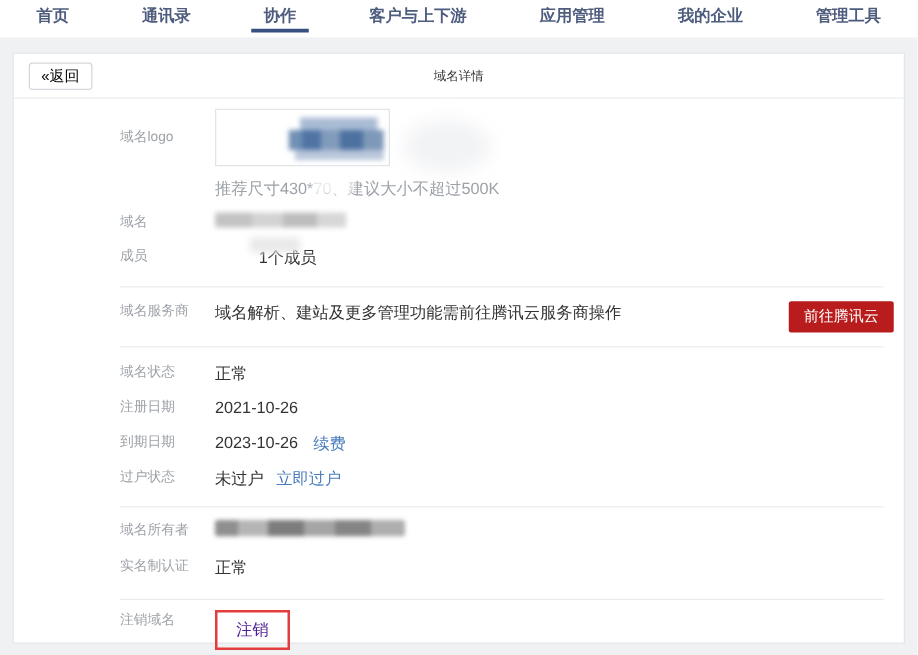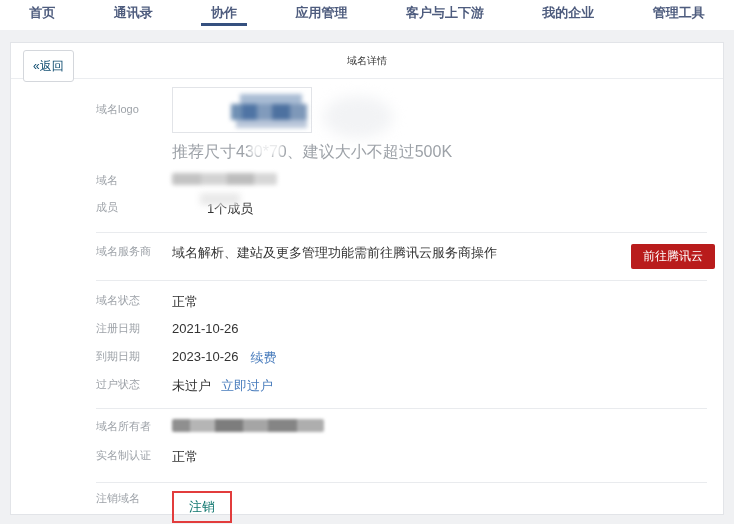--- a/index.html
+++ b/index.html
@@ -52,27 +52,27 @@
     border-bottom: 1px solid #ebedf0;
     position: relative;
     display: flex;
     align-items: center;
     justify-content: center;
   }
   .back-btn {
     position: absolute;
     left: 12px;
     top: 7px;
-    height: 32px;
+    height: 22px;
     line-height: 20px;
     padding: 0 9px;
     background: #fff;
     border: 1px solid #d4d7dc;
     border-radius: 3px;
-    color: #0c4a6e;
+    color: #000000;
     font-size: 12px;
     cursor: pointer;
   }
   .panel-title { font-size: 10px; color: #333; }
   
   .content { padding-top: 8px; }
   .row {
     display: flex;
     align-items: flex-start;
     margin: 0 16px 0 85px;
@@ -95,21 +95,21 @@
     cursor: pointer;
   }
   .logo-blob { position: absolute; left: 58px; top: 6px; width: 76px; height: 34px; filter: blur(2px); }
   .logo-blob .lb { position: absolute; }
   .logo-blob .r1 { top: 0; left: 12%; right: 6%; height: 28%; background: #a9bcd4; }
   .logo-blob .r2 { top: 28%; left: 0; right: 0; height: 48%;
     background: linear-gradient(90deg,#7090b4 0 14%,#4f74a4 14% 34%,#819bbc 34% 54%,#4d71a0 54% 78%,#7e98b9 78%); }
   .logo-blob .r3 { bottom: 0; left: 6%; right: 0; height: 24%; background: #bac7da; }
   .logo-smudge { position: absolute; left: 150px; top: 8px; width: 70px; height: 42px;
     background: #f2f3f5; border-radius: 50%; filter: blur(7px); }
-  .logo-tip { margin-top: 9px; font-size: 16px; color: #9da2a8; position: relative; white-space: nowrap; }
+  .logo-tip { margin-top: 9px; font-size: 13px; color: #9da2a8; position: relative; white-space: nowrap; }
   .tip-smudge { position: absolute; left: 78px; top: -1px; width: 32px; height: 15px;
     background: rgba(255,255,255,0.78); filter: blur(2px); }
 
   
   .redact { border-radius: 2px; filter: blur(2px); }
   .redact-domain { width: 105px; height: 12px;
     background: linear-gradient(90deg,#c3c3c3 0 28%,#d3d3d3 28% 52%,#bdbdbd 52% 78%,#d7d7d7 78%); }
   .redact-owner { width: 152px; height: 13px; filter: blur(1.5px);
     background: linear-gradient(90deg,#8f8f8f 0 12%,#b5b5b5 12% 28%,#7d7d7d 28% 47%,#a5a5a5 47% 63%,#858585 63% 82%,#aeaeae 82%); }
   .member-smudge { position: absolute; left: 104px; top: -7px; width: 40px; height: 12px;
@@ -138,31 +138,31 @@
     font-family: inherit;
   }
   .gap8 { display: inline-block; width: 12px; }
   .danger-box {
     display: inline-flex;
     align-items: center;
     justify-content: center;
     border: 2px solid #e23c3c;
     padding: 5px 15px;
   }
-  .danger-link { color: #0f766e; font-size: 13px; text-decoration: none; cursor: pointer; }
+  .danger-link { color: #4c1d95; font-size: 13px; text-decoration: none; cursor: pointer; }
 </style>
 </head>
 <body>
 
 <nav class="topnav">
   <div class="nav-item">首页</div>
   <div class="nav-item">通讯录</div>
   <div class="nav-item active">协作</div>
+  <div class="nav-item">客户与上下游</div>
   <div class="nav-item">应用管理</div>
-  <div class="nav-item">客户与上下游</div>
   <div class="nav-item">我的企业</div>
   <div class="nav-item">管理工具</div>
 </nav>
 
 <section class="panel">
 
   <div class="panel-header">
     <button class="back-btn">«返回</button>
     <div class="panel-title">域名详情</div>
   </div>

